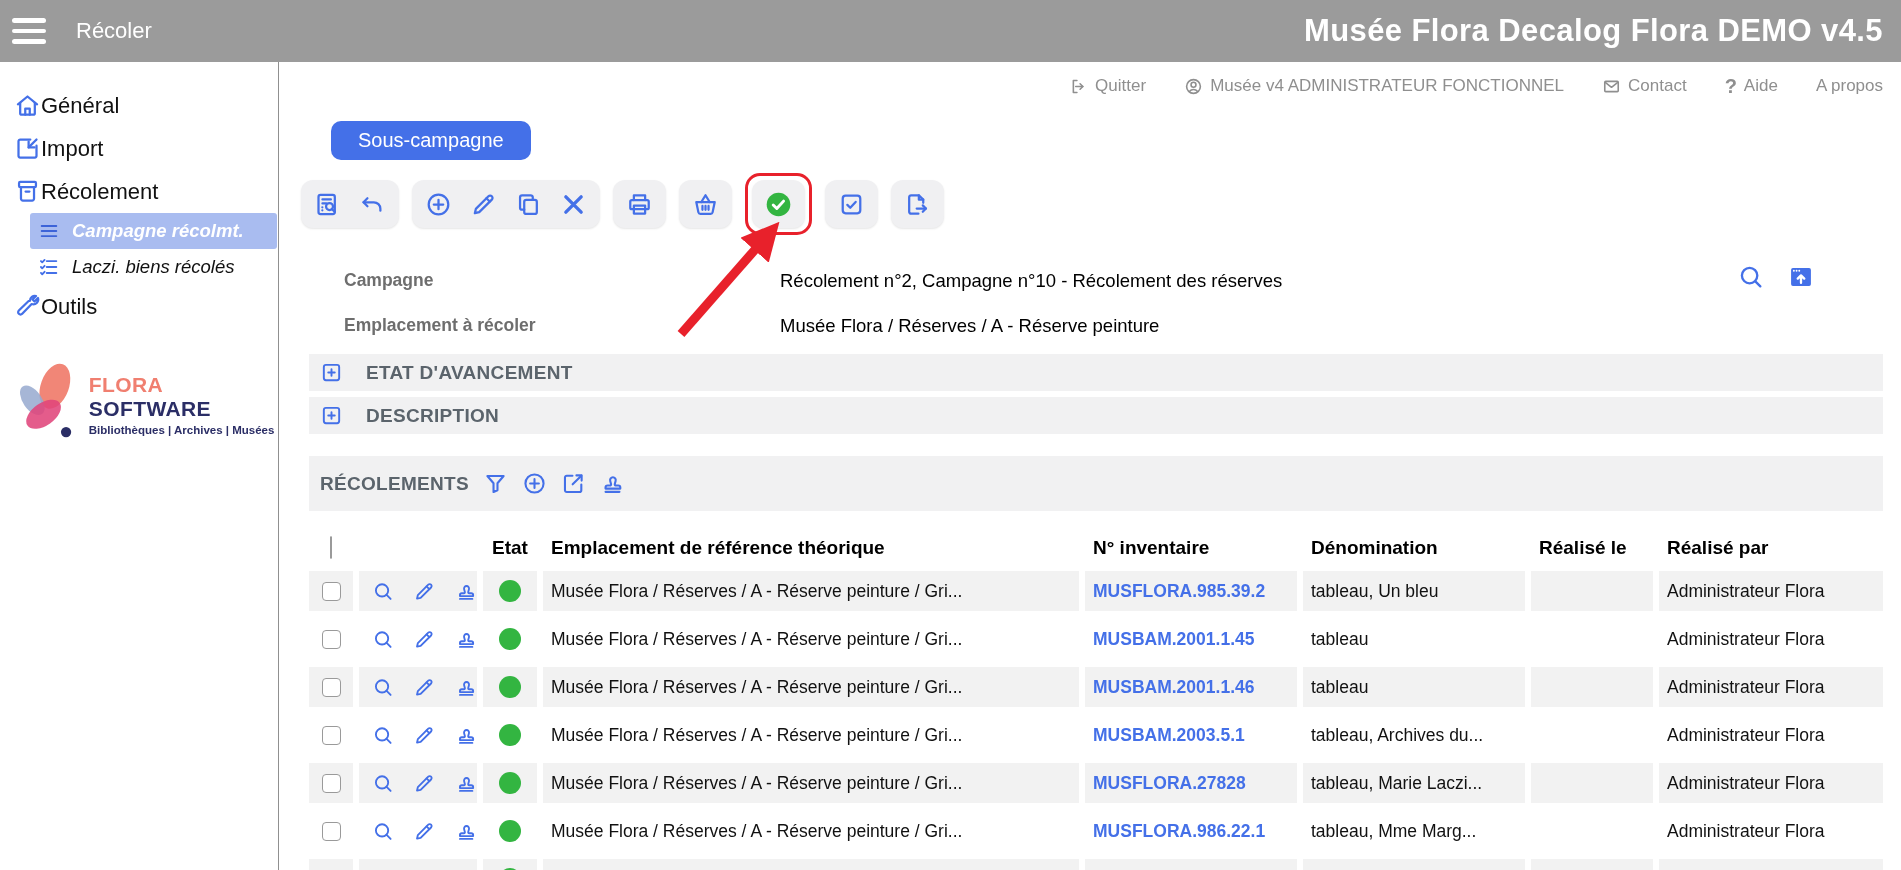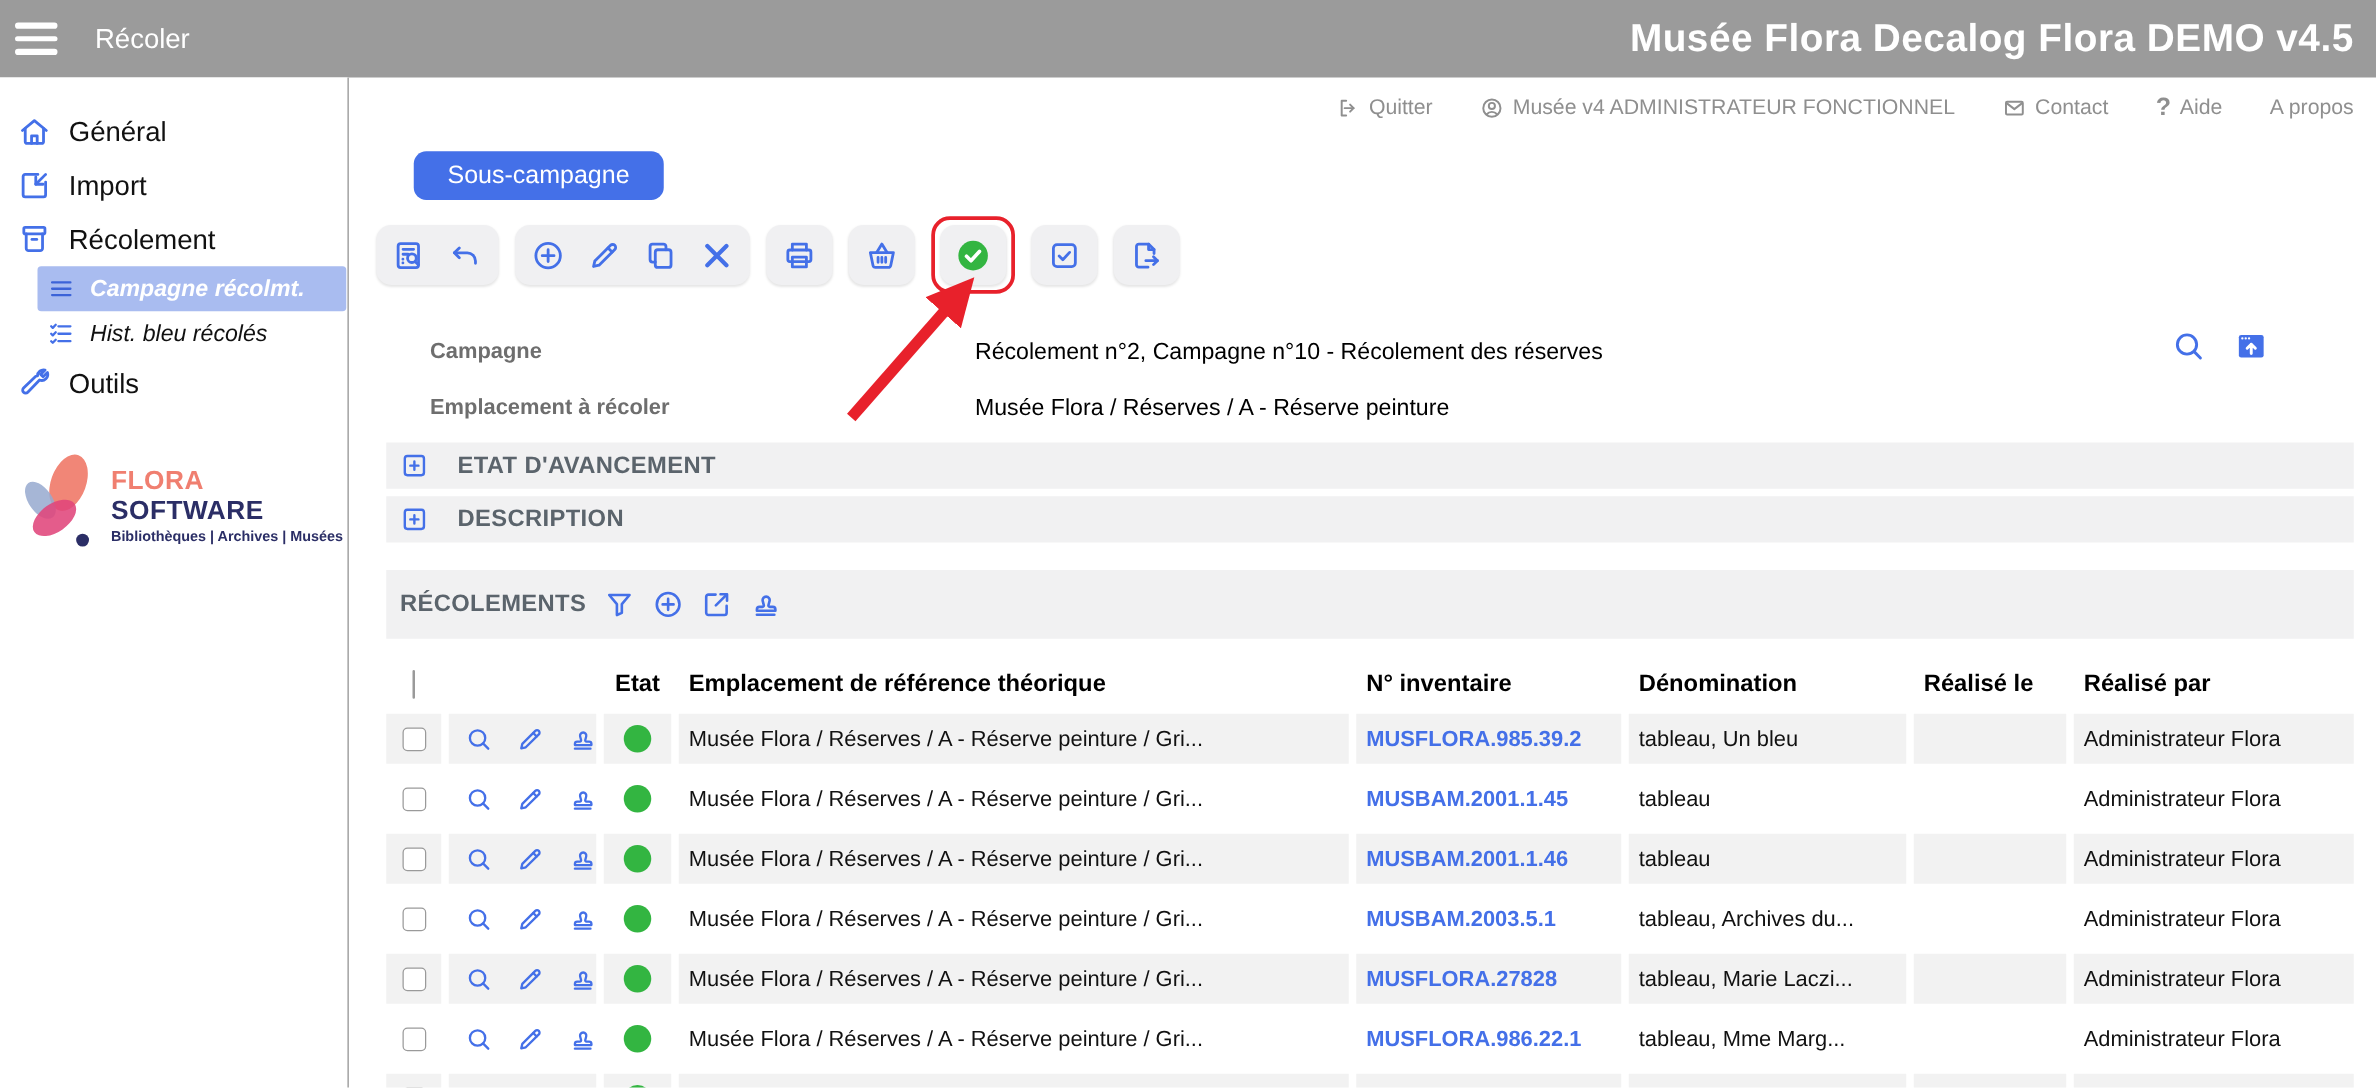--- a/index.html
+++ b/index.html
@@ -19,21 +19,21 @@
   .burger span{height:4.5px;background:#fff;border-radius:2.5px;}
   .topbar-module{color:#fff;font-size:22px;margin-left:30px;}
   .topbar-title{margin-left:auto;color:#fff;font-size:31px;font-weight:bold;letter-spacing:.4px;}
 
   
   .app-body{display:flex;height:815px;}
   .sidebar{width:279px;flex-shrink:0;border-right:1px solid #909090;padding-top:22px;background:#fff;}
   .main{flex:1;position:relative;padding-right:18px;}
 
   
-  .nav-item{display:flex;align-items:center;gap:14px;padding:8px 0 8px 14px;font-size:22px;cursor:pointer;}
+  .nav-item{display:flex;align-items:center;gap:0;padding:8px 0 8px 14px;font-size:22px;cursor:pointer;}
   .nav-item svg{width:27px;height:27px;flex-shrink:0;}
   .nav-sub{margin-left:30px;padding:7px 0 7px 8px;font-size:18.5px;gap:12px;font-style:italic;}
   .nav-sub svg{width:22px;height:22px;}
   .nav-selected{background:var(--accent-selected);color:#fff;font-weight:bold;border-radius:3px;margin-right:1px;}
   .nav-selected svg{color:#3c63d8;}
   .logo{display:flex;align-items:center;gap:4px;margin:30px 0 0 8px;}
   .logo-text .brand{font-size:21px;font-weight:bold;letter-spacing:.4px;}
   .brand .b1{color:var(--logo-salmon);}
   .brand .b2{color:var(--logo-navy);}
   .logo-text .tagline{font-size:11.5px;font-weight:bold;color:var(--logo-navy);margin-top:3px;}
@@ -252,21 +252,21 @@
     <div class="nav-item nav-sub nav-selected">
       <svg class="ic" viewBox="0 0 24 24">
           <use href="#i-list"></use>
         </svg>
       <span>Campagne récolmt.</span>
     </div>
     <div class="nav-item nav-sub">
       <svg class="ic" viewBox="0 0 24 24">
           <use href="#i-checklist"></use>
         </svg>
-      <span>Hist. bleu récolés</span>
+      <span>Laczi. biens récolés</span>
     </div>
     <div class="nav-item">
       <svg class="ic" viewBox="0 0 24 24">
           <use href="#i-wrench"></use>
         </svg>
       <span>Outils</span>
     </div>
 
     <div class="logo">
       <svg width="82" height="92" viewBox="0 0 82 92">

